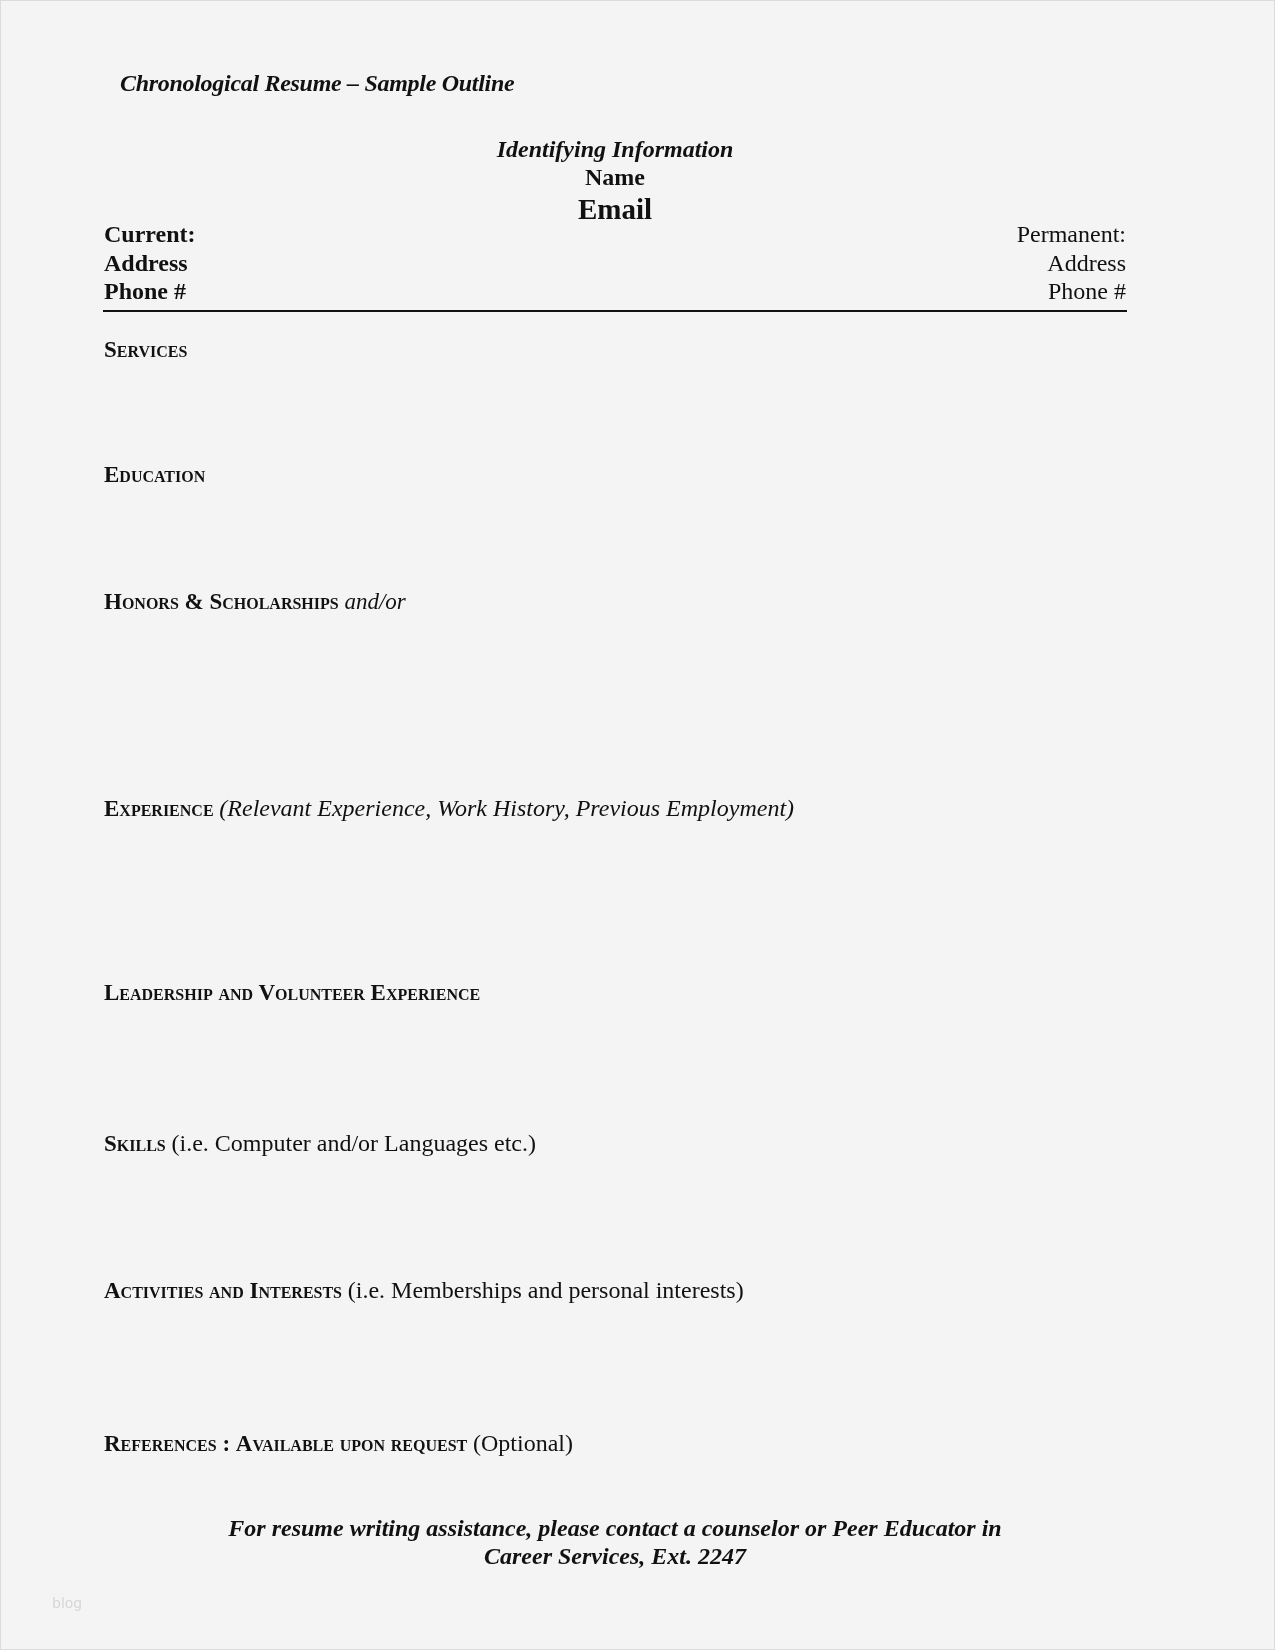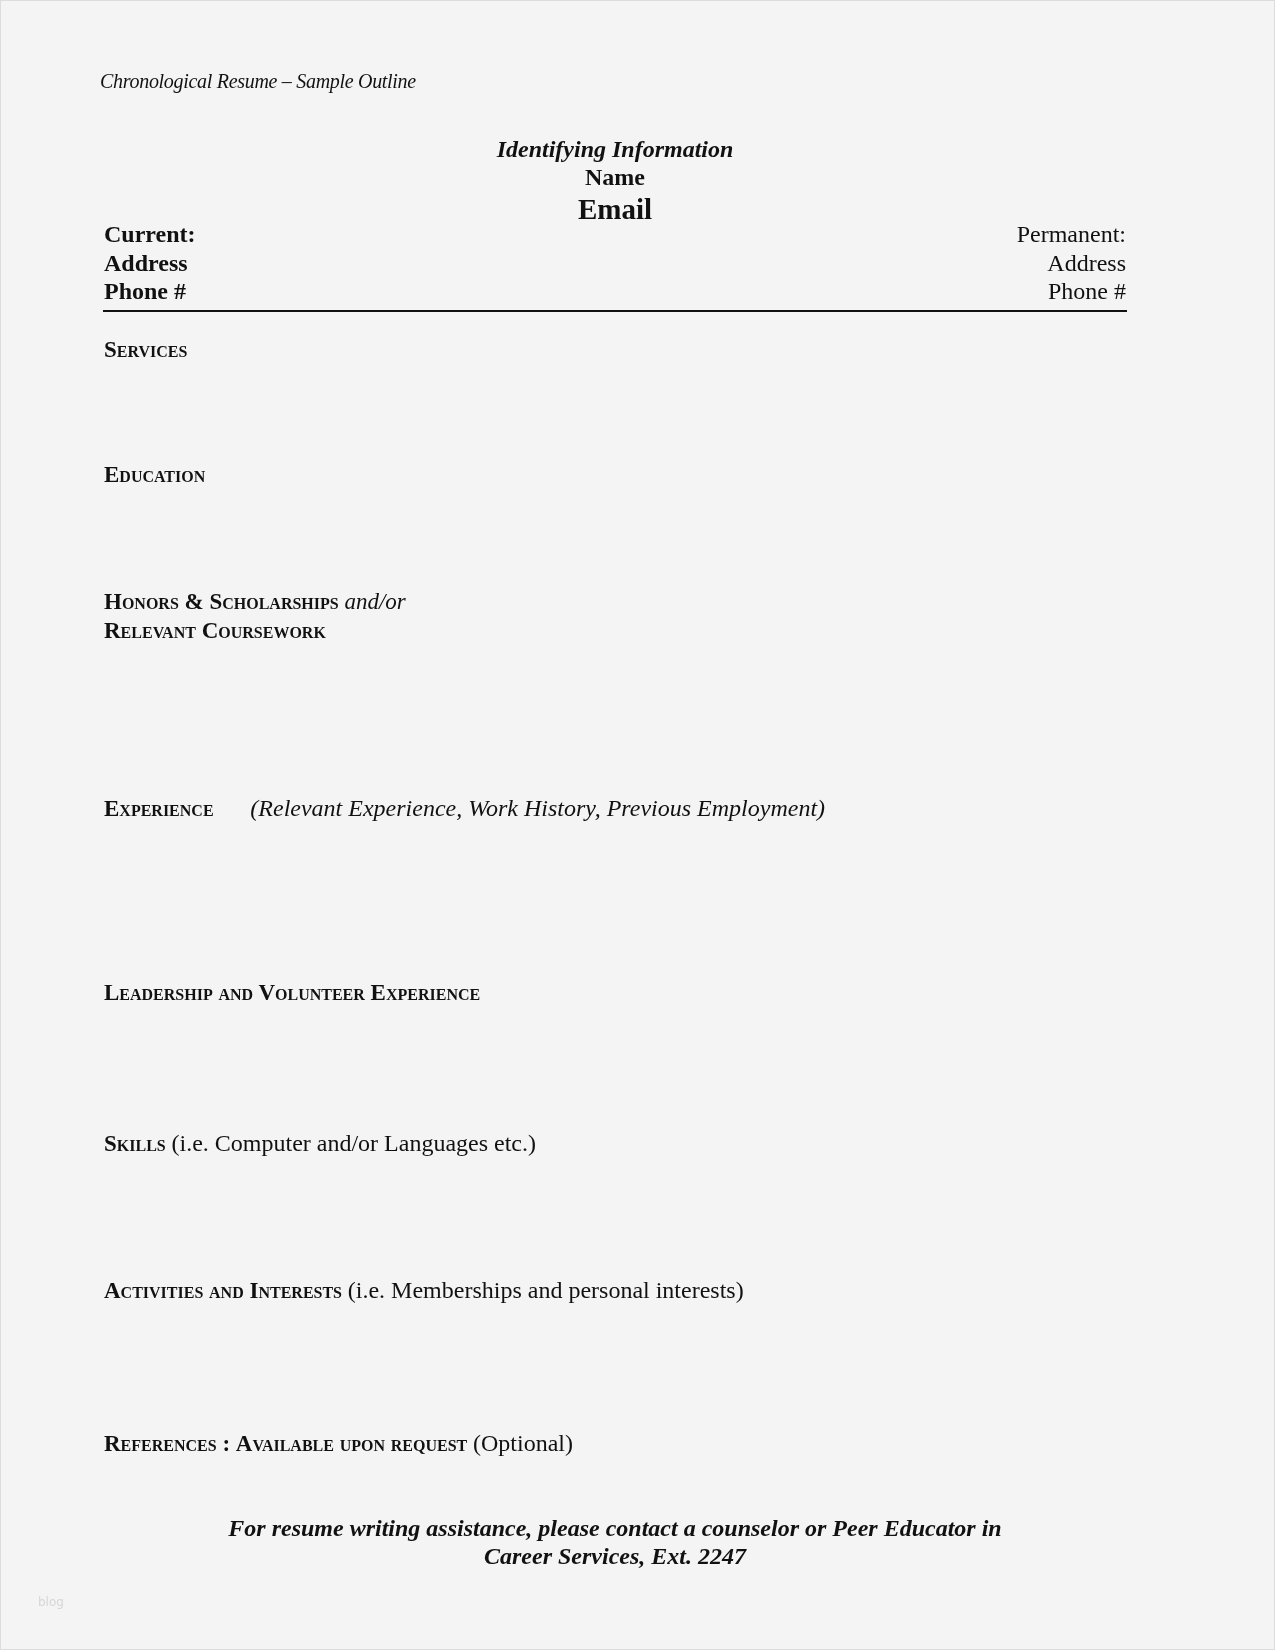--- a/index.html
+++ b/index.html
@@ -10,35 +10,35 @@
       overflow: hidden;
       font-family: "Liberation Serif", "DejaVu Serif", serif;
       color: #111;
     }
     .page-border {
       position: absolute; left: 0; top: 0; width: 1273px; height: 1648px;
       border: 1px solid #dcdcdc;
       pointer-events: none;
     }
     .abs { position: absolute; white-space: nowrap; }
-    .title { left: 100px; top: 70px; font-size: 20px; font-style: italic; font-weight: normal; letter-spacing: -0.3px; }
+    .title { left: 120px; top: 70px; font-size: 24px; font-style: italic; font-weight: bold; letter-spacing: -0.3px; }
     .center-block { left: 0; width: 1230px; text-align: center; }
     .ident { top: 136px; font-size: 24px; font-style: italic; font-weight: bold; }
     .name { top: 164px; font-size: 24px; font-weight: bold; }
     .email { top: 193px; font-size: 29px; font-weight: bold; }
     .addr-left { left: 104px; top: 220px; font-size: 24px; font-weight: bold; line-height: 28.5px; }
     .addr-right { right: 149px; top: 220px; font-size: 24px; font-weight: normal; line-height: 28.5px; text-align: right; }
     .rule { position: absolute; left: 103px; top: 310px; width: 1024px; height: 2px; background: #111; }
     .sc { font-variant: small-caps; font-weight: bold; }
     .heading { left: 104px; font-size: 23px; }
     .it { font-style: italic; font-weight: normal; }
     .reg { font-weight: normal; font-variant: normal; }
     .bold { font-weight: bold; }
     .footer { font-size: 24px; font-style: italic; font-weight: bold; }
-    .watermark { left: 38px; top: 1595px; font-size: 12px; color: #d6d6d6; font-family: "DejaVu Sans", sans-serif; text-align: center; }
+    .watermark { left: 52px; top: 1595px; font-size: 14px; color: #d6d6d6; font-family: "DejaVu Sans", sans-serif; text-align: center; }
   </style>
 </head>
 <body>
 
 <div class="page-border"></div>
 
 <div class="abs title">Chronological Resume – Sample Outline</div>
 
 <div class="abs center-block ident">Identifying Information</div>
 <div class="abs center-block name">Name</div>
@@ -60,29 +60,26 @@
 
 <div class="abs heading sc" style="top:337px;">Services</div>
 
 <div class="abs heading sc" style="top:462px;">Education</div>
 
 <div class="abs heading" style="top:587px; line-height:29px;">
   <div>
     <span class="sc">Honors &amp; Scholarships</span>
     <span class="it">and/or</span>
   </div>
-  <div>
-    <span class="sc">Relevant Coursework</span>
-  </div>
 </div>
 
 <div class="abs heading" style="top:794px; line-height:28px;">
   <div>
     <span class="sc">Experience</span>
-    <span class="it" style="font-size:24px;margin-left:31px;">(Relevant Experience, Work History, Previous Employment)</span>
+    <span class="it" style="font-size:24px;">(Relevant Experience, Work History, Previous Employment)</span>
   </div>
 </div>
 
 <div class="abs heading sc" style="top:980px;">Leadership and Volunteer Experience</div>
 
 <div class="abs heading" style="top:1130px;">
   <span class="sc">Skills</span>
   <span class="reg" style="font-size:24px;">(i.e. Computer and/or Languages etc.)</span>
 </div>
 

